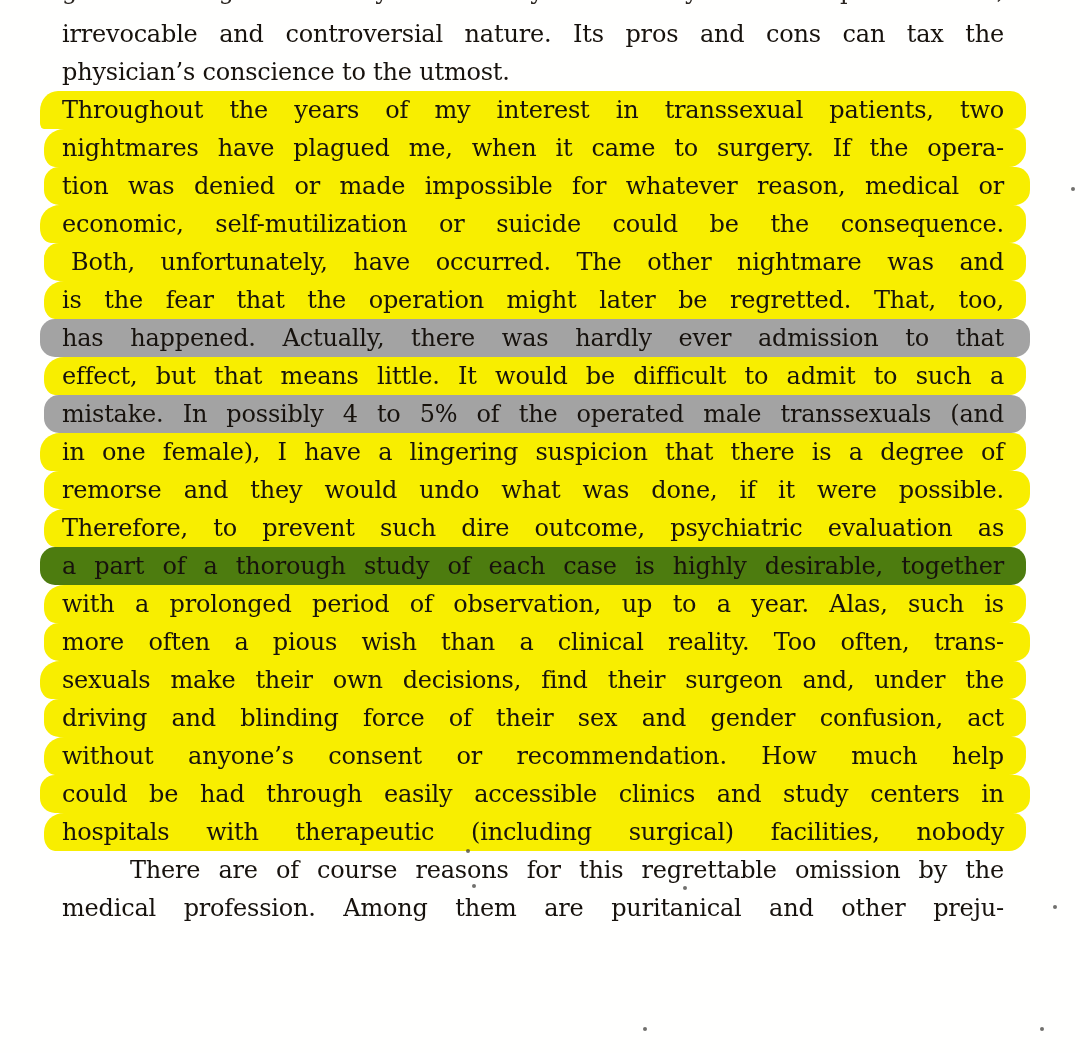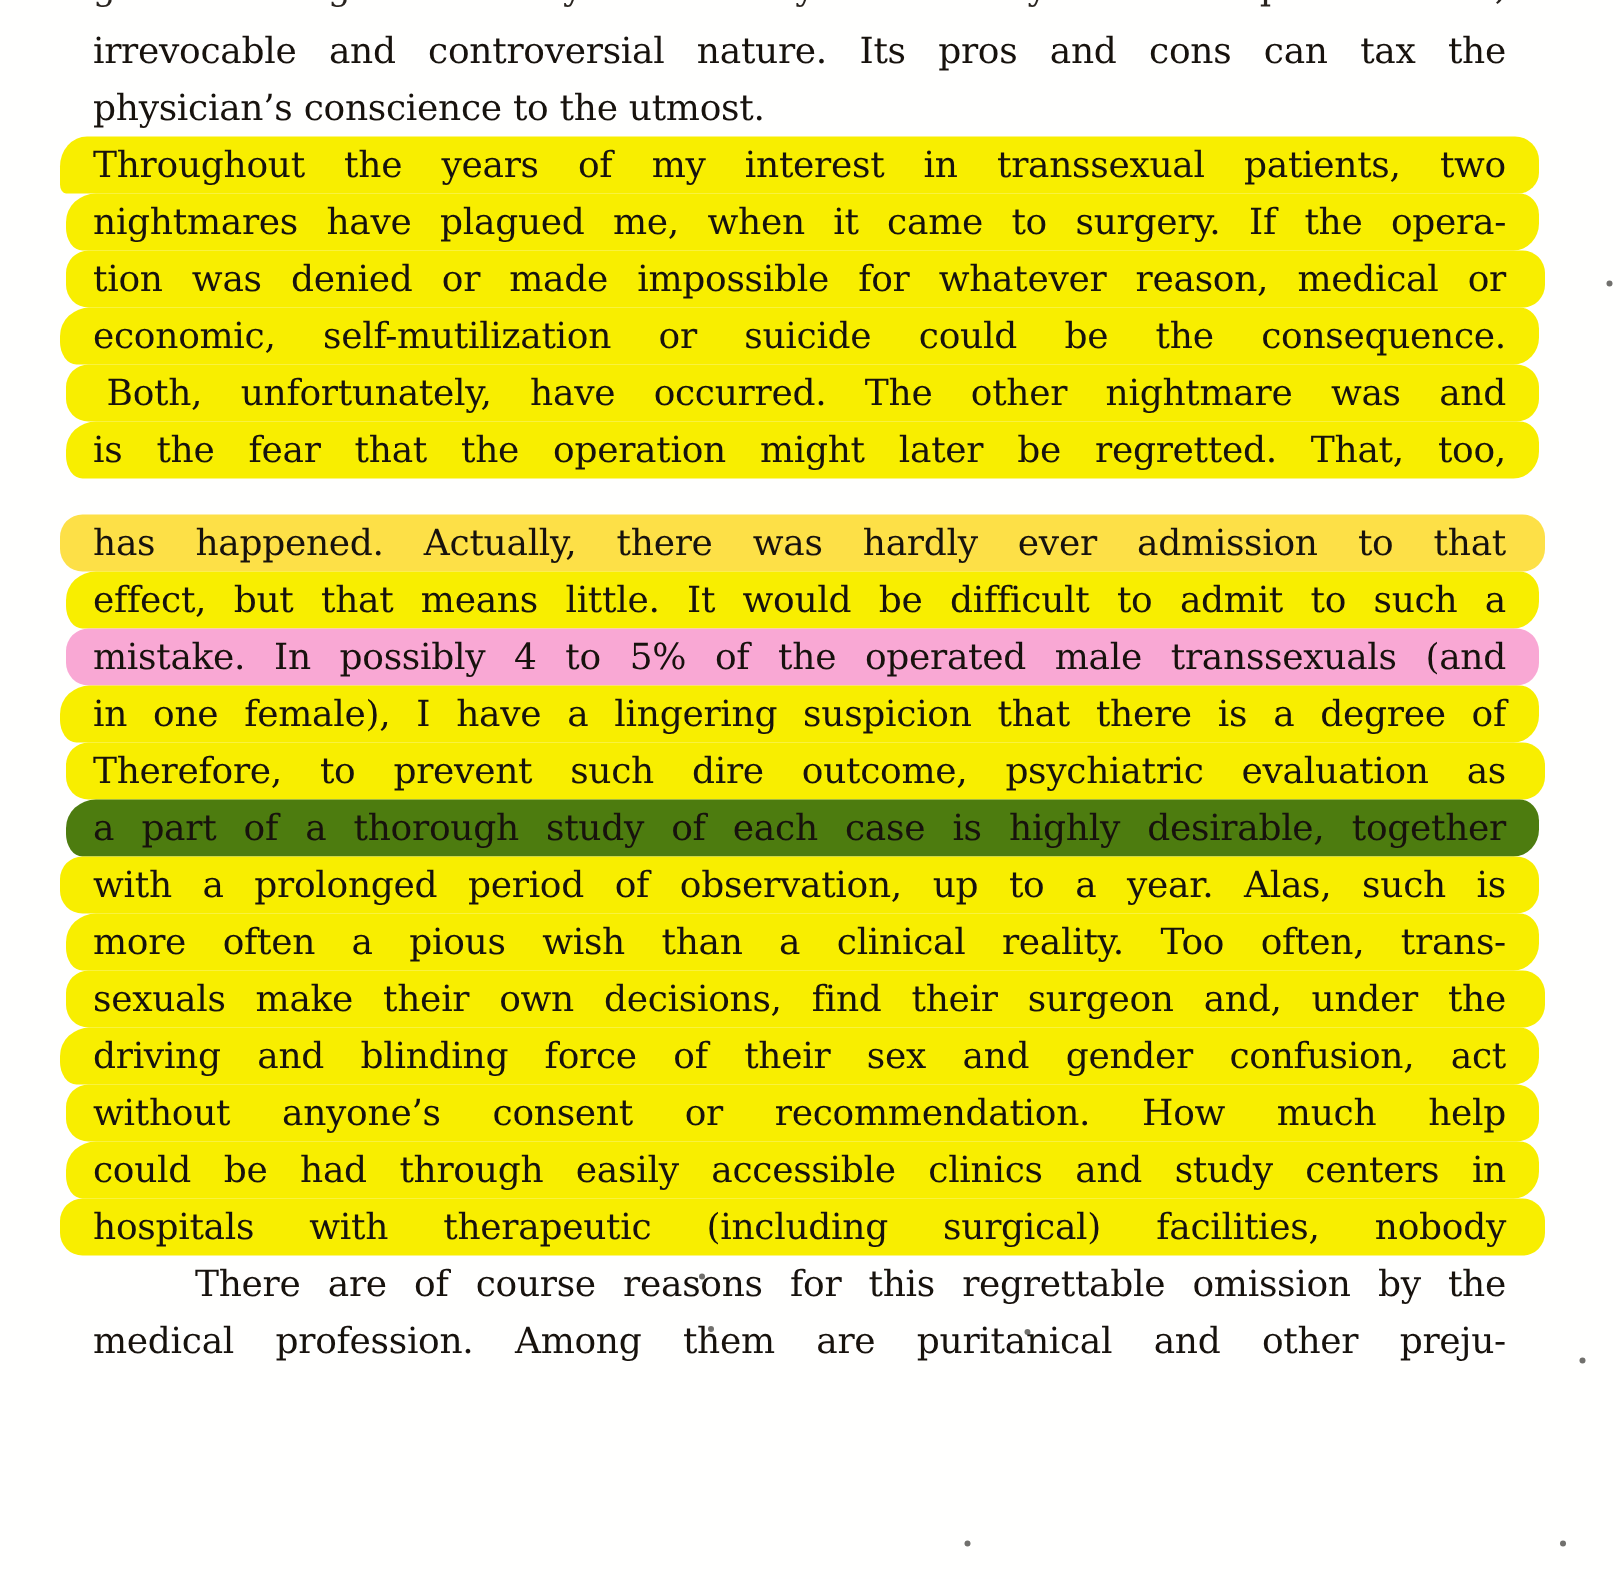--- a/index.html
+++ b/index.html
@@ -111,24 +111,25 @@
   </div>
   <div id="lines-root">
       <div class="line">irrevocable and controversial nature. Its pros and cons can tax the</div>
       <div class="line noj">physician’s conscience to the utmost.</div>
       <div class="line hl hl-first indent" style="background: rgb(248, 238, 0);">Throughout the years of my interest in transsexual patients, two</div>
       <div class="line hl" style="background: rgb(248, 238, 0);">nightmares have plagued me, when it came to surgery. If the opera-</div>
       <div class="line hl" style="background: rgb(248, 238, 0);">tion was denied or made impossible for whatever reason, medical or</div>
       <div class="line hl" style="background: rgb(248, 238, 0);">economic, self-mutilization or suicide could be the consequence.</div>
       <div class="line hl" style="background: rgb(248, 238, 0); padding-left: 27px;">Both, unfortunately, have occurred. The other nightmare was and</div>
       <div class="line hl" style="background: rgb(248, 238, 0);">is the fear that the operation might later be regretted. That, too,</div>
-      <div class="line hl" style="background: #fde047; margin-top: 24px;">has happened. Actually, there was hardly ever admission to that</div>
+      <div class="line hl" style="background: #a3a3a3;">has happened. Actually, there was hardly ever admission to that</div>
       <div class="line hl" style="background: rgb(248, 238, 0);">effect, but that means little. It would be difficult to admit to such a</div>
-      <div class="line hl" style="background: #f9a8d4;">mistake. In possibly 4 to 5% of the operated male transsexuals (and</div>
+      <div class="line hl" style="background: #a3a3a3;">mistake. In possibly 4 to 5% of the operated male transsexuals (and</div>
       <div class="line hl" style="background: rgb(248, 238, 0);">in one female), I have a lingering suspicion that there is a degree of</div>
+      <div class="line hl" style="background: rgb(248, 238, 0);">remorse and they would undo what was done, if it were possible.</div>
       <div class="line hl" style="background: rgb(248, 238, 0);">Therefore, to prevent such dire outcome, psychiatric evaluation as</div>
       <div class="line hl" style="background: #4d7c0f;">a part of a thorough study of each case is highly desirable, together</div>
       <div class="line hl" style="background: rgb(248, 238, 0);">with a prolonged period of observation, up to a year. Alas, such is</div>
       <div class="line hl" style="background: rgb(248, 238, 0);">more often a pious wish than a clinical reality. Too often, trans-</div>
       <div class="line hl" style="background: rgb(248, 238, 0);">sexuals make their own decisions, find their surgeon and, under the</div>
       <div class="line hl" style="background: rgb(248, 238, 0);">driving and blinding force of their sex and gender confusion, act</div>
       <div class="line hl" style="background: rgb(248, 238, 0);">without anyone’s consent or recommendation. How much help</div>
       <div class="line hl" style="background: rgb(248, 238, 0);">could be had through easily accessible clinics and study centers in</div>
       <div class="line hl" style="background: rgb(248, 238, 0);">hospitals with therapeutic (including surgical) facilities, nobody</div>
       <div class="line indent-lg">There are of course reasons for this regrettable omission by the</div>

